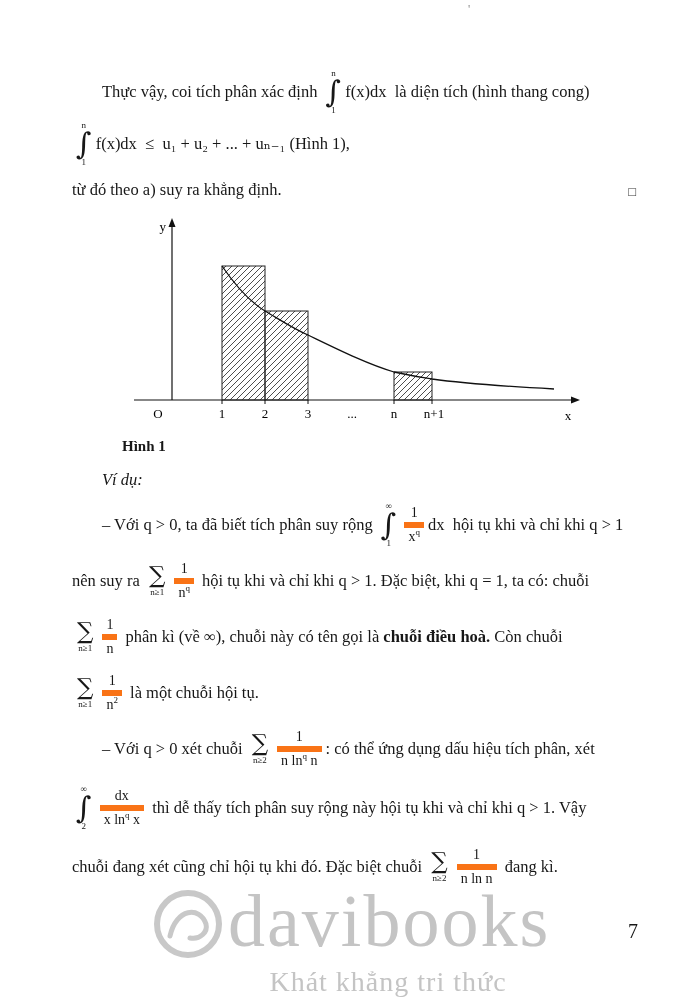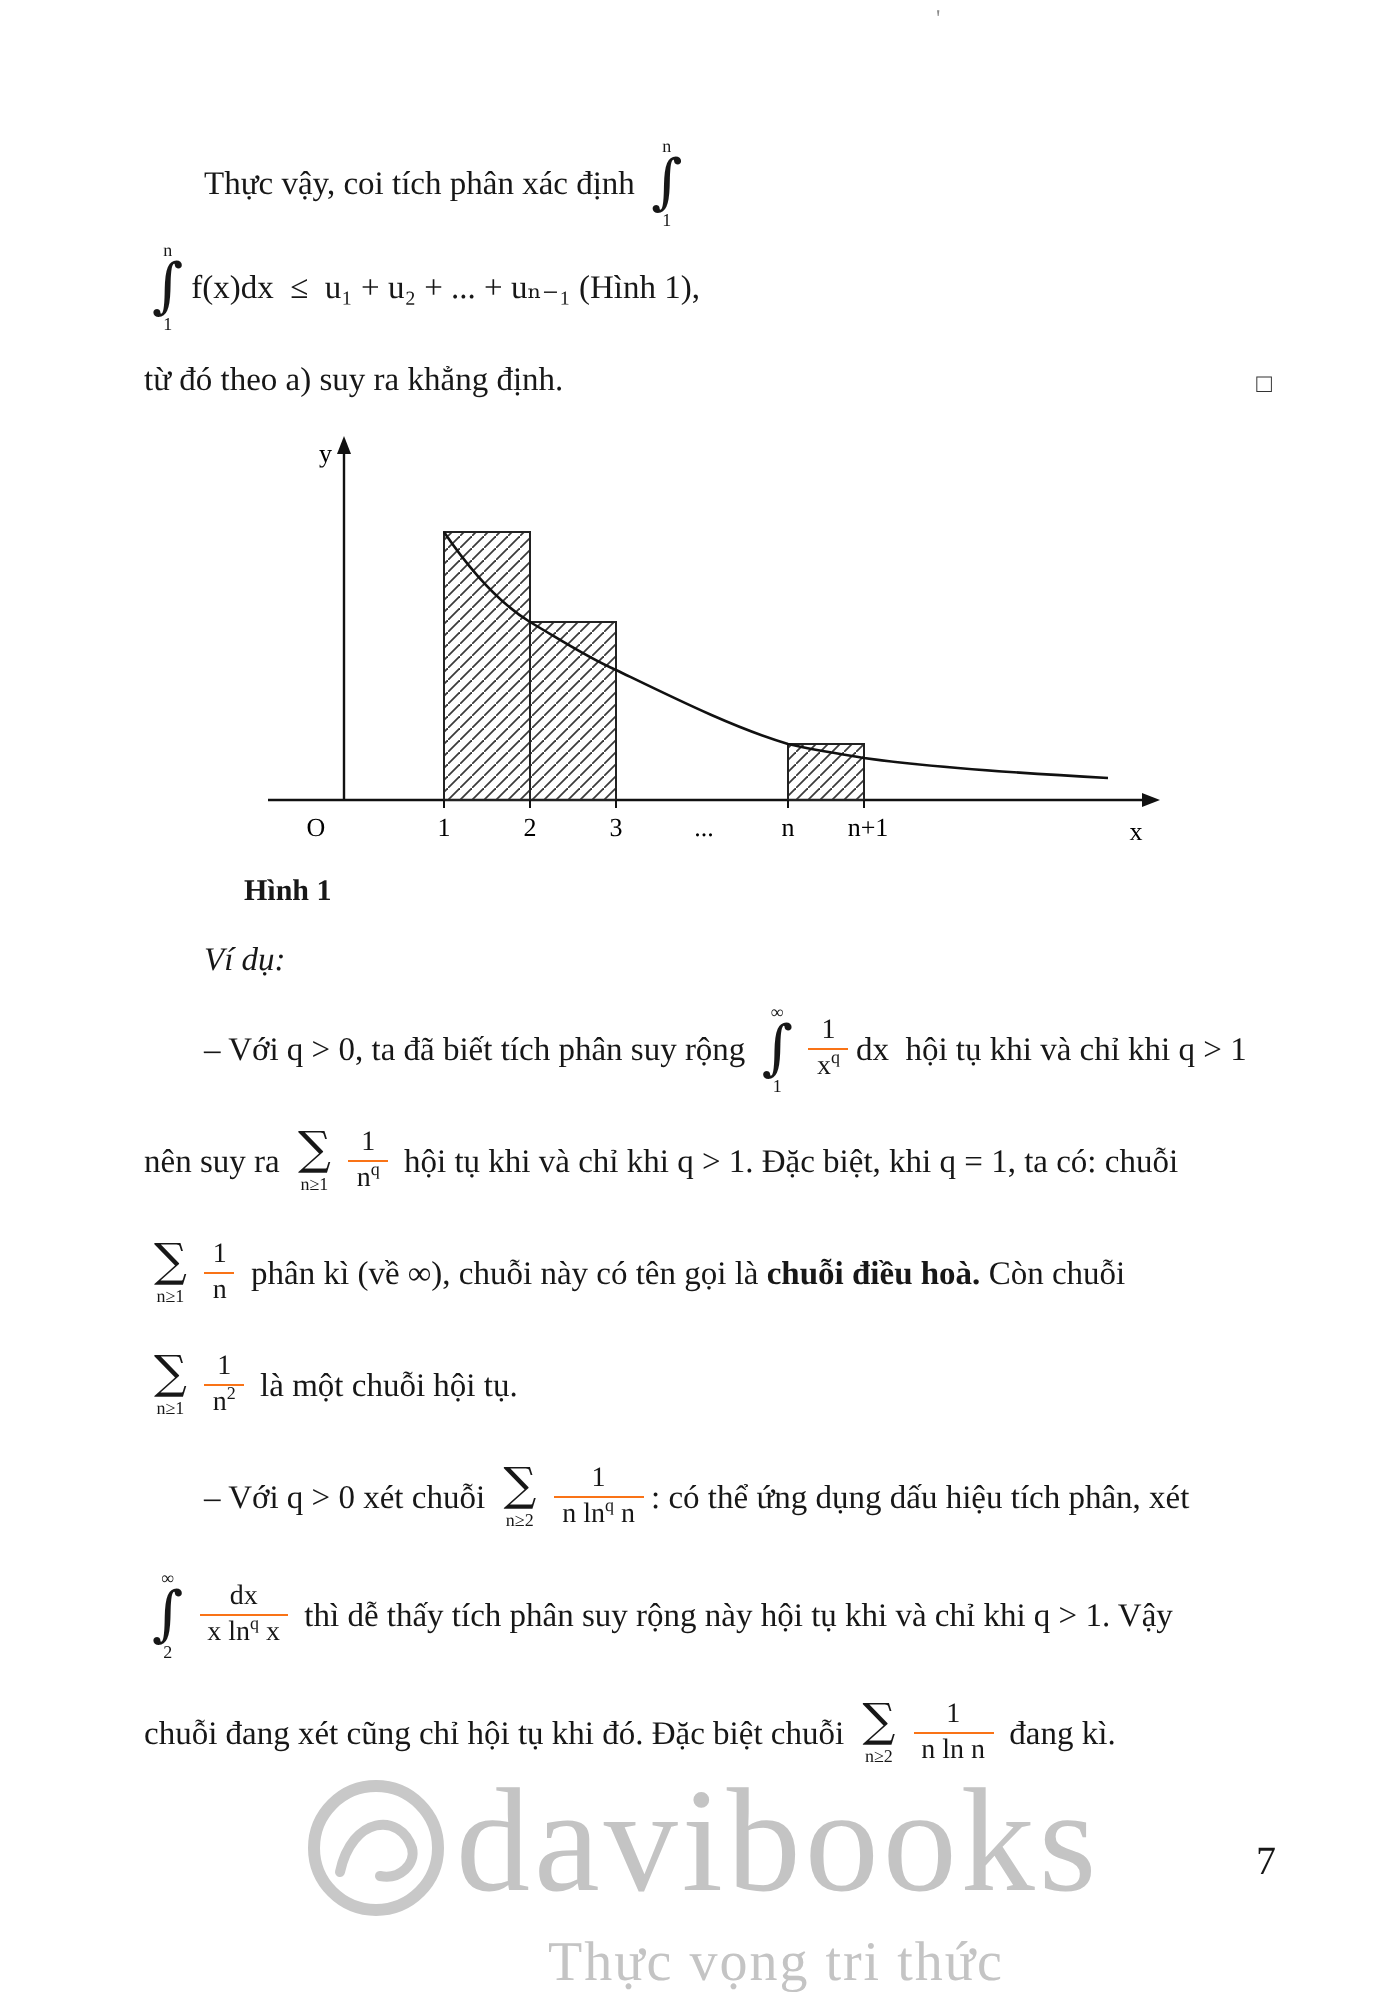--- a/index.html
+++ b/index.html
@@ -21,21 +21,21 @@
   .mint{display:inline-flex;flex-direction:column;align-items:center;line-height:1;margin:0 4px}
   .mint .isym{font-size:30px;line-height:.95;font-family:"DejaVu Serif",serif}
   .mint .ilim{font-size:9px;line-height:1;letter-spacing:0}
   
   .msum{display:inline-flex;flex-direction:column;align-items:center;line-height:1;margin:0 5px}
   .msum .ssym{font-size:23px;line-height:1;font-family:"DejaVu Serif",serif}
   .msum .slim{font-size:9px;line-height:1.2}
   
   .mfrac{display:inline-flex;flex-direction:column;align-items:center;line-height:1.15;margin:0 4px;font-size:14px}
   .mfrac .num{padding:0 4px}
-  .mfrac .den{border-top:1px solid #f97316;padding:1px 4px 0;white-space:pre}
+  .mfrac .den{border-top:6px solid #f97316;padding:1px 4px 0;white-space:pre}
   sup.q{font-size:9px;vertical-align:super;line-height:0}
   
   .figure{margin:14px 0 2px 50px;width:470px}
   .figure .caption{text-align:left;font-weight:bold;font-size:15px;margin-top:2px}
   .fig-svg{display:block}
   .example{margin:12px 0 4px 0;min-height:26px}
   
   .watermark{position:absolute;left:148px;top:884px;width:480px;color:#c6c6c6;z-index:1;user-select:none}
   .wm-row{display:flex;align-items:flex-start}
   .wm-text{font-size:74px;line-height:1;letter-spacing:2px;color:#c4c4c4;
@@ -54,20 +54,21 @@
 
   <div class="content">
 
     <div class="line mh52 indent">
       <span class="t">Thực vậy, coi tích phân xác định </span>
       <span class="mint">
         <span class="ilim">n</span>
         <span class="isym">∫</span>
         <span class="ilim">1</span>
       </span>
+      <span class="t">f(x)dx  là diện tích (hình thang cong)</span>
     </div>
 
     <div class="line mh52">
       <span class="mint">
         <span class="ilim">n</span>
         <span class="isym">∫</span>
         <span class="ilim">1</span>
       </span>
       <span class="t">f(x)dx  ≤  u₁ + u₂ + ... + uₙ₋₁ (Hình 1),</span>
     </div>
@@ -214,18 +215,18 @@
   </div>
 
   <div class="watermark">
     <div class="wm-row">
       <svg width="80" height="80" viewBox="0 0 80 80">
         <circle cx="40" cy="40" r="31" fill="none" stroke="#c8c8c8" stroke-width="6"></circle>
         <path d="M22,52 C28,24 52,22 58,40 C60,48 52,56 42,54" fill="none" stroke="#c8c8c8" stroke-width="5" stroke-linecap="round"></path>
       </svg>
       <span class="wm-text">davibooks</span>
     </div>
-    <div class="wm-slogan">Thực vọng tri thức</div>
+    <div class="wm-slogan">Khát khẳng tri thức</div>
   </div>
 
   <div class="page-number">7</div>
 
 </div>
 
 </body></html>

